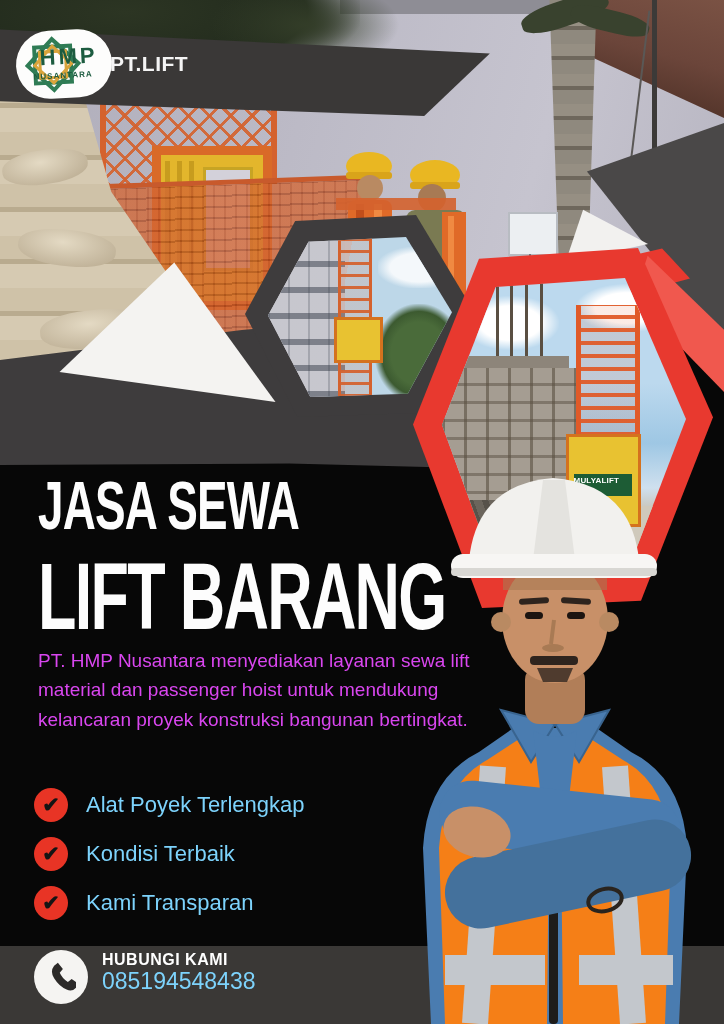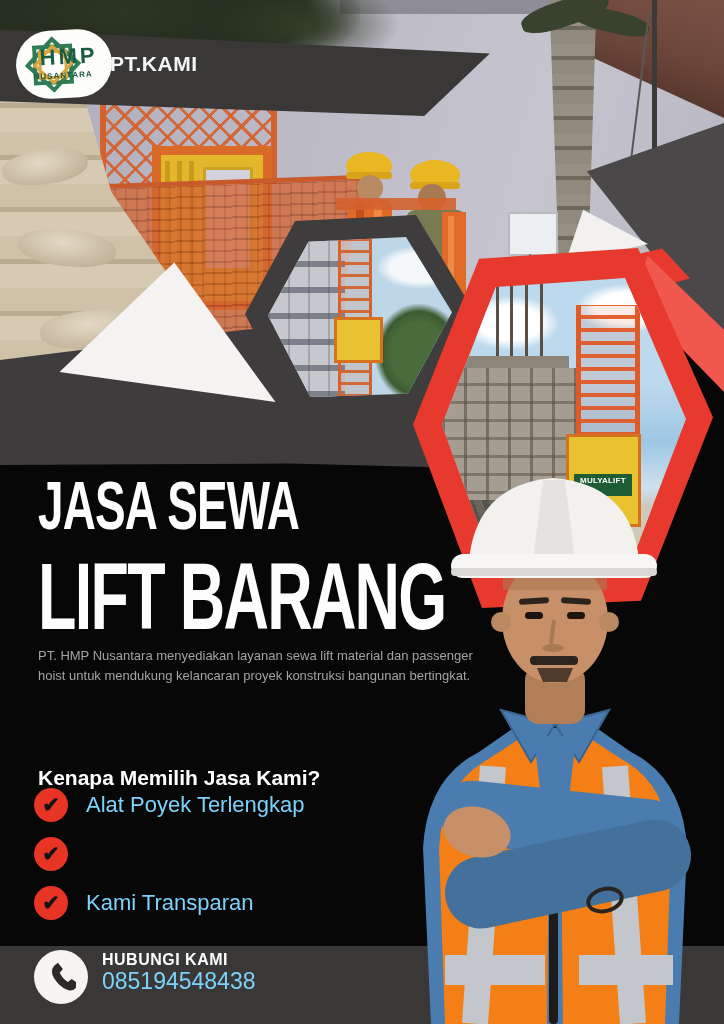--- a/index.html
+++ b/index.html
@@ -70,42 +70,42 @@
   .rhp-cloud{background:radial-gradient(ellipse,#ffffff 0 45%,rgba(255,255,255,0) 72%);}
   .rhp-concrete{left:0;top:30%;width:55%;height:48%;
     background:repeating-linear-gradient(90deg,rgba(90,80,66,.6) 0 3px,transparent 3px 22px),
                repeating-linear-gradient(0deg,rgba(90,80,66,.5) 0 3px,transparent 3px 18px),#a59d92;}
   .rhp-slab{left:0;top:26%;width:52%;height:8%;background:#8d857a;}
   .rhp-rebar{top:0;width:3px;background:#5a4f42;}
   .rhp-tower{left:55%;top:9%;width:22%;height:48%;border-left:5px solid #e05a28;border-right:5px solid #e05a28;
     background:repeating-linear-gradient(0deg,rgba(224,90,40,.95) 0 4px,rgba(224,90,40,.12) 4px 13px);}
   .rhp-cage{left:51%;top:52%;width:28%;height:29%;background:#e8c231;border:3px solid #d4721e;}
   .rhp-tag{left:6%;top:42%;width:86%;height:26%;background:#1d5c35;color:#fff;font-weight:bold;
-    font-size:8px;line-height:13px;text-align:center;letter-spacing:.2px;}
+    font-size:8px;line-height:13px;letter-spacing:.2px;}
   .rhp-roofs{left:38%;top:76%;width:62%;height:24%;
     background:repeating-linear-gradient(115deg,#b05044 0 16px,#cfc9bb 16px 34px,#9a8e7c 34px 40px);}
   .rhp-rubble{left:0;top:74%;width:42%;height:26%;background:repeating-linear-gradient(70deg,#6b655c 0 8px,#57524a 8px 14px);}
 
   
   .banner{left:0;top:24px;width:505px;height:92px;z-index:7;background:#3a3837;
     clip-path:polygon(0 6%,97% 32%,84% 100%,0 84%);}
   .logo{left:16px;top:30px;width:96px;height:68px;z-index:8;background:#fdfdfc;border-radius:34px;transform:rotate(-3deg);}
   .logo-hmp{left:24px;top:14px;font-size:22px;font-weight:bold;color:#1d5c40;letter-spacing:3px;}
   .logo-sub{left:17px;top:41px;font-size:8px;font-weight:bold;color:#1d5c40;letter-spacing:1px;}
   .banner-company{left:110px;top:52px;z-index:8;color:#f4f4f4;font-size:21px;font-weight:bold;letter-spacing:.5px;}
 
   
   .man{left:383px;top:468px;width:341px;height:556px;z-index:9;}
 
   
   .headline1{left:38px;top:470px;z-index:10;color:#fdfdfd;font-size:54px;font-weight:bold;
     letter-spacing:-1px;line-height:1;transform:scale(.85,1.28);transform-origin:0 0;white-space:nowrap;}
   .headline2{left:38px;top:550px;z-index:10;color:#fdfdfd;font-size:74px;font-weight:bold;
     letter-spacing:-2px;line-height:1;transform:scale(.85,1.28);transform-origin:0 0;white-space:nowrap;}
-  .desc{left:38px;top:646px;width:436px;z-index:10;color:#a3a3a3;font-size:13px;line-height:1.55;}
+  .desc{left:38px;top:646px;width:436px;z-index:10;color:#d946ef;font-size:19px;line-height:1.55;}
   .why-heading{left:38px;top:766px;z-index:10;color:#ffffff;font-size:21px;font-weight:bold;}
   .why-list{left:34px;top:788px;z-index:10;}
   .why-row{display:flex;align-items:center;gap:18px;margin-bottom:15px;}
   .check-circle{width:34px;height:34px;border-radius:50%;background:#e83425;color:#141414;
     font-size:21px;font-weight:bold;display:flex;align-items:center;justify-content:center;}
   .why-label{color:#7dd3fc;font-size:22px;}
 
   
   .footer-bar{left:0;top:946px;width:724px;height:78px;z-index:3;background:#3a3836;}
   .contact{left:34px;top:950px;z-index:4;display:flex;align-items:flex-start;gap:14px;}
@@ -196,21 +196,21 @@
   <div class="abs logo">
     <svg class="abs" style="left:2px;top:0;" width="70" height="68" viewBox="0 0 70 68">
       <rect x="17" y="16" width="36" height="36" fill="none" stroke="#2f7c55" stroke-width="4"></rect>
       <rect x="17" y="16" width="36" height="36" fill="none" stroke="#2f7c55" stroke-width="4" transform="rotate(45 35 34)"></rect>
       <rect x="22" y="21" width="26" height="26" fill="none" stroke="#d9a43b" stroke-width="3"></rect>
       <rect x="22" y="21" width="26" height="26" fill="none" stroke="#d9a43b" stroke-width="3" transform="rotate(45 35 34)"></rect>
     </svg>
     <div class="abs logo-hmp">HMP</div>
     <div class="abs logo-sub">NUSANTARA</div>
   </div>
-  <div class="abs banner-company">PT.KAMI</div>
+  <div class="abs banner-company">PT.LIFT</div>
 
   <svg class="abs man" viewBox="0 0 341 556">
 
     <path d="M48,556 L40,380 Q44,310 96,284 L142,252 Q172,268 202,252 L248,284 Q300,310 304,380 L296,556 Z" fill="#4a7cb0"></path>
 
     <path d="M62,556 L56,380 Q60,316 104,292 L150,262 Q162,320 166,360 L164,556 Z" fill="#f57f17"></path>
     <path d="M282,556 L288,380 Q284,316 240,292 L194,262 Q182,320 178,360 L180,556 Z" fill="#f57f17"></path>
 
     <rect x="88" y="298" width="26" height="258" fill="#c3c7cc" transform="rotate(4 101 427)"></rect>
     <rect x="228" y="298" width="26" height="258" fill="#c3c7cc" transform="rotate(-4 241 427)"></rect>
@@ -247,28 +247,28 @@
     <path d="M86,92 Q94,16 170,10 Q248,16 256,92 L256,98 L86,98 Z" fill="#f2f1ee"></path>
     <path d="M160,12 L150,92 L192,92 L182,12 Z" fill="#e4e3df"></path>
     <rect x="68" y="86" width="206" height="24" rx="12" fill="#f7f6f4"></rect>
     <rect x="68" y="100" width="206" height="8" rx="4" fill="#d8d7d3"></rect>
   </svg>
 
   <div class="abs headline1">JASA SEWA</div>
   <div class="abs headline2">LIFT BARANG</div>
   <div class="abs desc">PT. HMP Nusantara menyediakan layanan sewa lift material dan passenger hoist untuk mendukung kelancaran proyek konstruksi bangunan bertingkat.</div>
 
-  <div class="abs why-heading">Kenapa Memilih Jasa Kami?</div>
   <div class="abs why-list">
     <div class="why-row">
       <span class="check-circle">✔</span>
       <span class="why-label">Alat Poyek Terlengkap</span>
     </div>
     <div class="why-row">
       <span class="check-circle">✔</span>
+      <span class="why-label">Kondisi Terbaik</span>
     </div>
     <div class="why-row">
       <span class="check-circle">✔</span>
       <span class="why-label">Kami Transparan</span>
     </div>
   </div>
 
   <div class="abs footer-bar"></div>
   <div class="abs contact">
     <span class="phone-circle">

